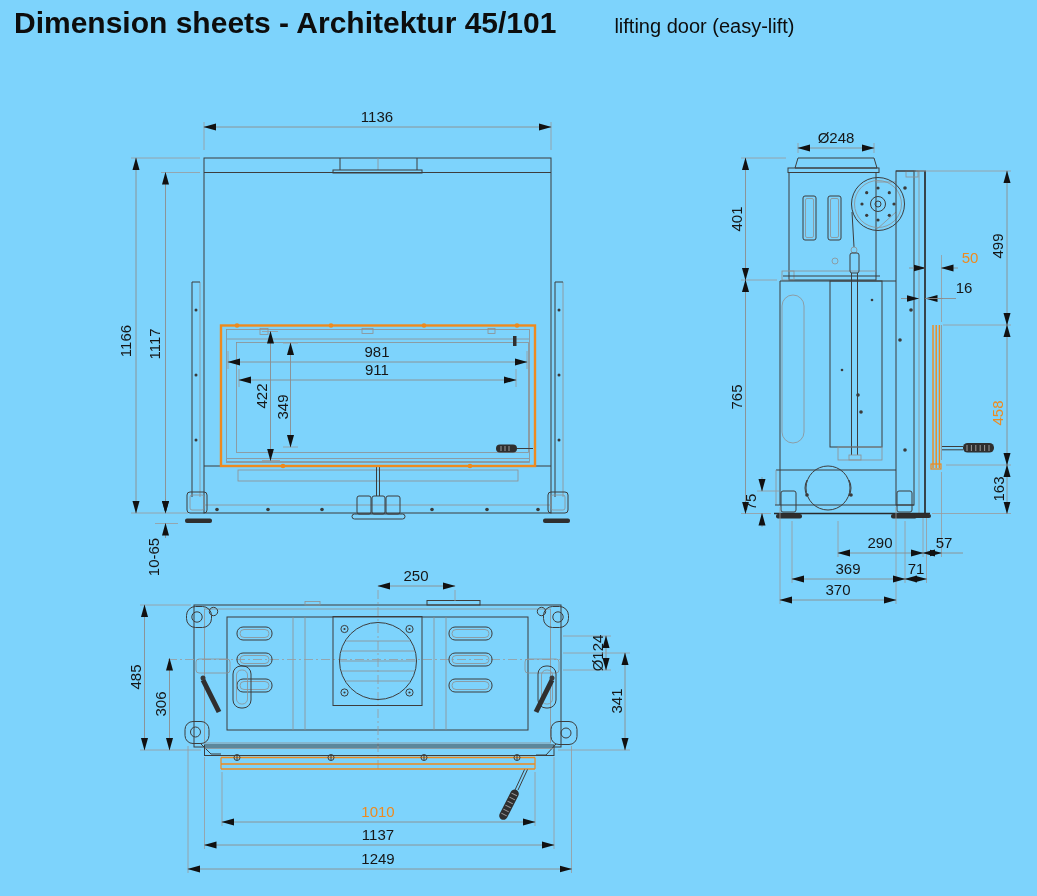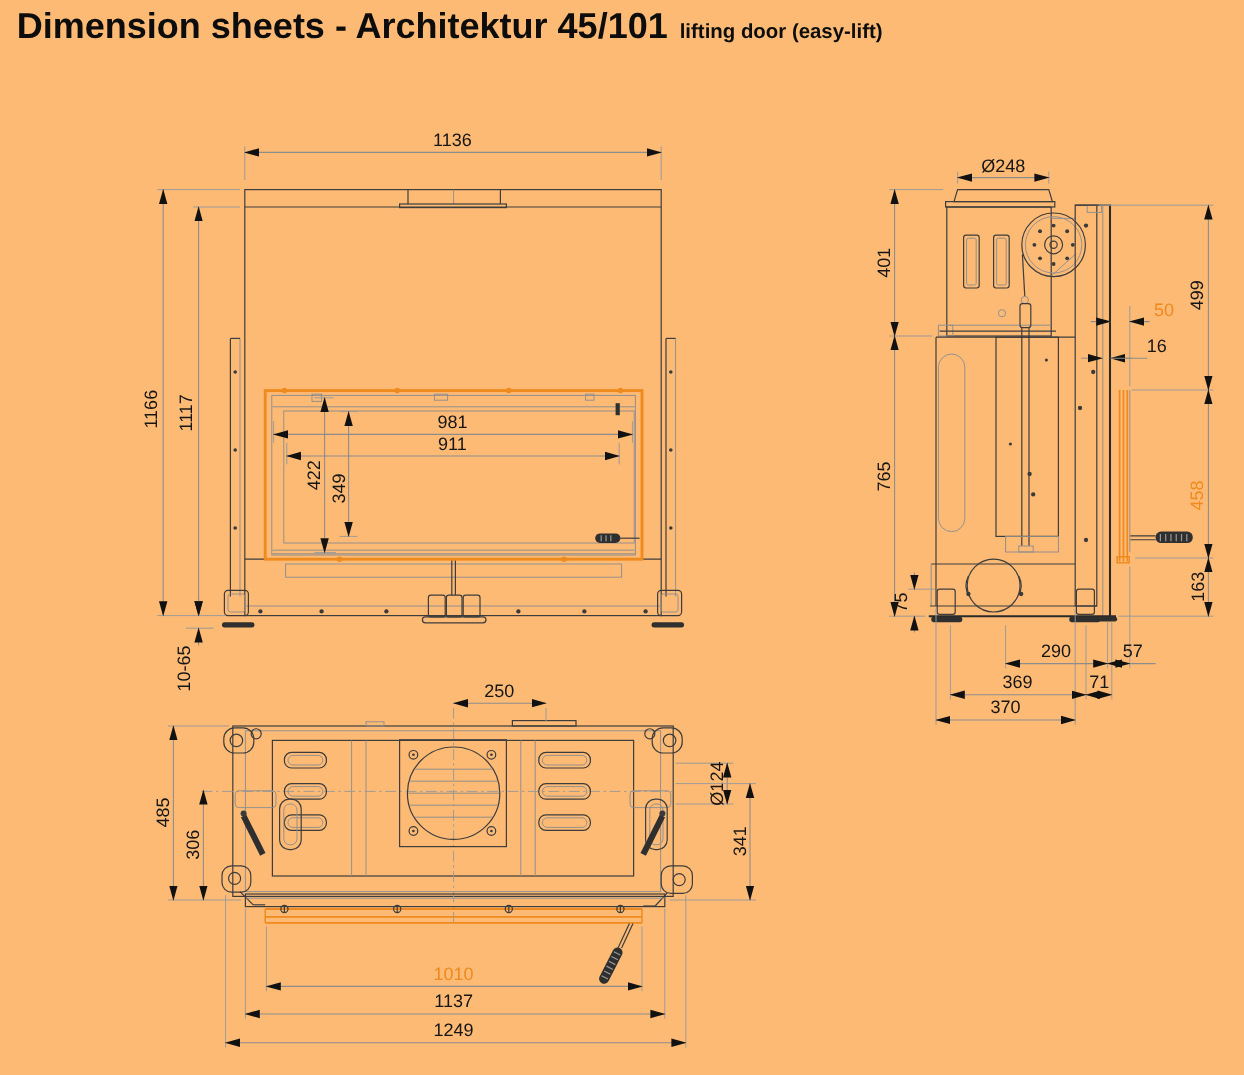--- a/index.html
+++ b/index.html
@@ -1,20 +1,20 @@
 <!DOCTYPE html>
 <html><head>
 <meta charset="utf-8">
 <style>
   html,body{margin:0;padding:0;background:#ffffff;}
-  .page{position:relative;width:1037px;height:896px;background:#fdba74;overflow:hidden;
+  .page{position:relative;width:1037px;height:896px;background:#7dd3fc;overflow:hidden;
         font-family:"Liberation Sans", sans-serif;}
   .titlebar{position:absolute;left:14px;top:6px;display:flex;align-items:baseline;gap:10px;white-space:nowrap;}
   .title-main{font-size:30px;font-weight:bold;color:#0d0d0d;letter-spacing:0px;}
-  .title-suffix{font-size:17px;font-weight:bold;color:#0d0d0d;}
+  .title-suffix{font-size:20px;font-weight:normal;color:#0d0d0d;margin-left:48px;}
   svg{position:absolute;left:0;top:0;}
   
   .ln  {stroke:#3d3d3d;stroke-width:1;fill:none;}
   .ln2 {stroke:#2a2a2a;stroke-width:1.7;fill:none;}
   .lt  {stroke:#8f8f8f;stroke-width:0.8;fill:none;}
   .dim {stroke:#8c8c8c;stroke-width:0.9;fill:none;}
   .ext {stroke:#9a9a9a;stroke-width:0.8;fill:none;}
   .cl  {stroke:#9a9a9a;stroke-width:0.8;fill:none;stroke-dasharray:9 3 2 3;}
   .org {stroke:#EE8A1E;fill:none;}
   .dot {fill:#3a3a3a;}

